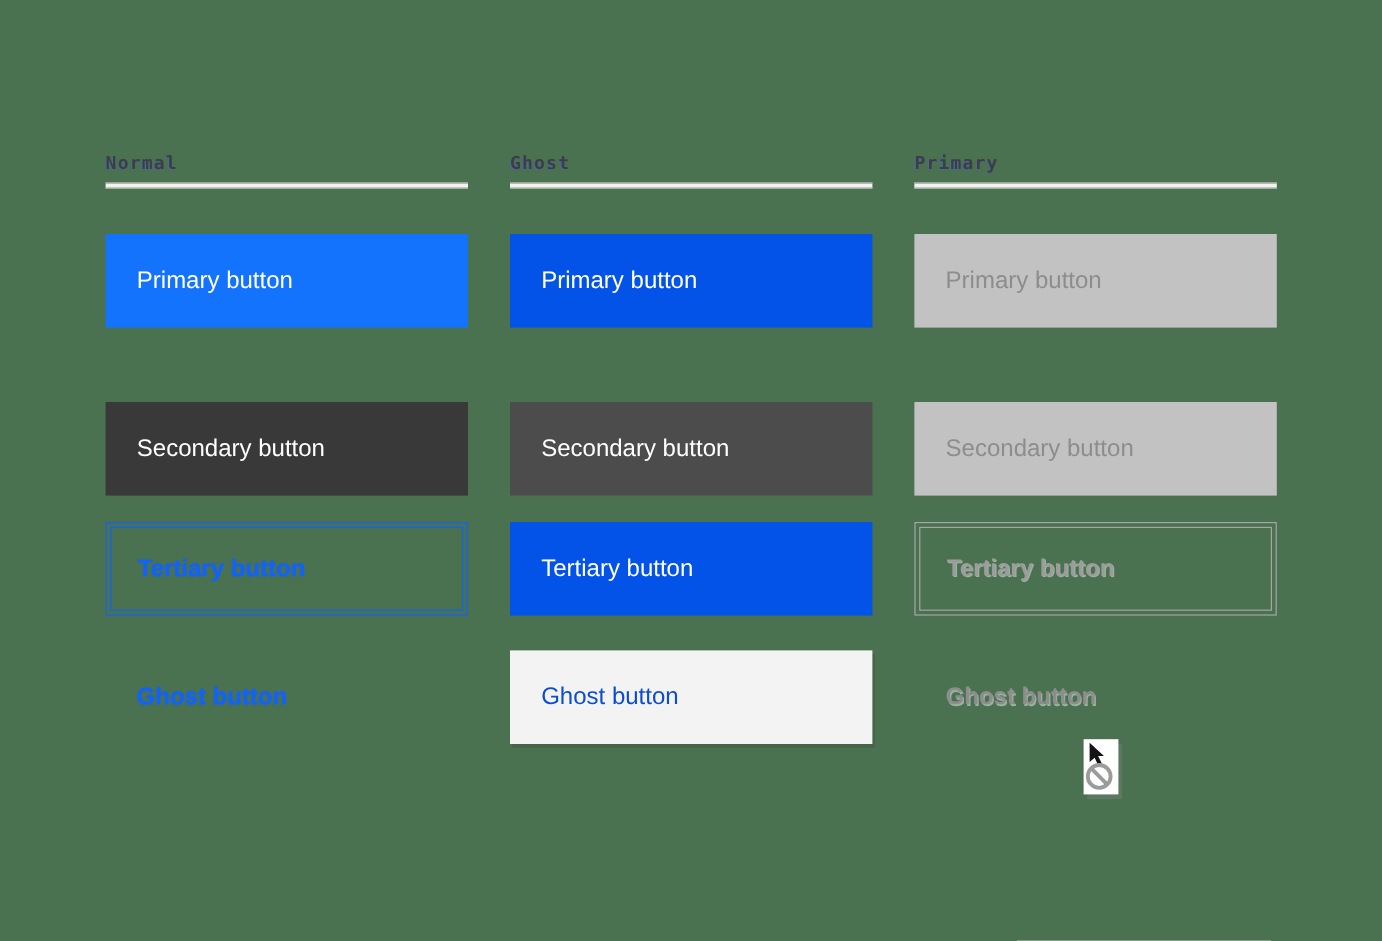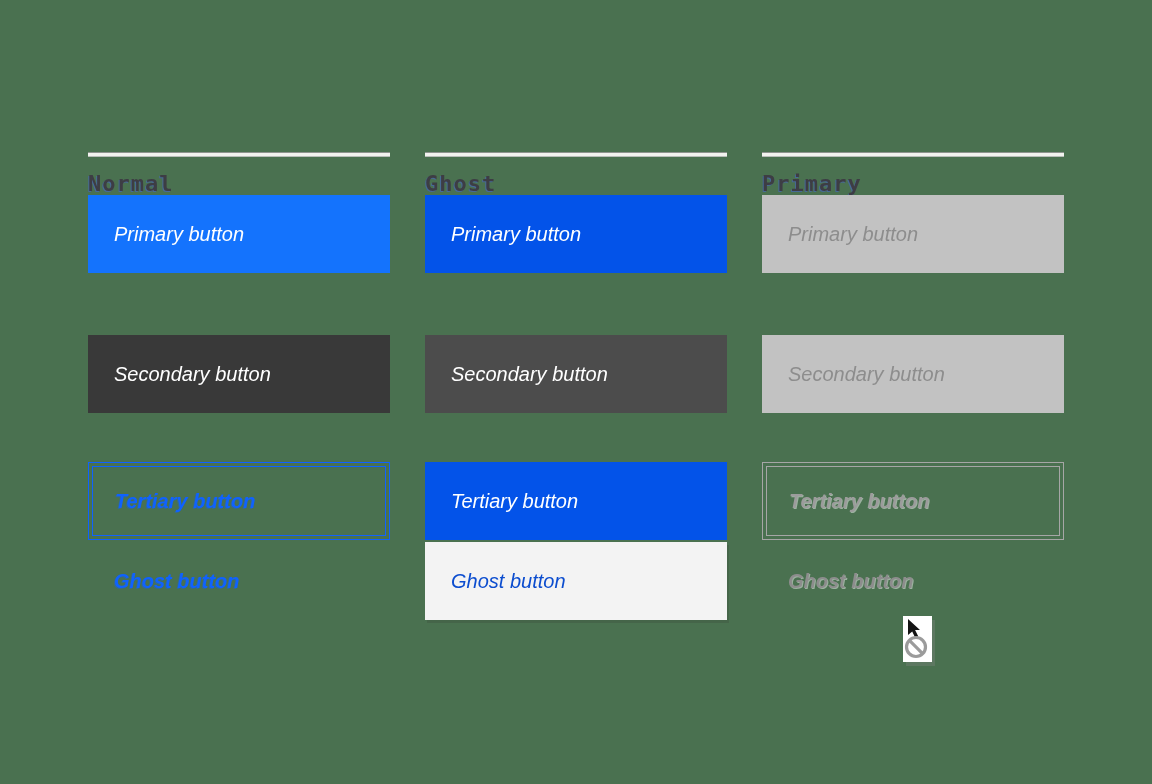--- a/index.html
+++ b/index.html
@@ -7,43 +7,42 @@
   .stage{
     position:relative;
     width:1152px;height:784px;
     background:var(--background);
     overflow:hidden;
   }
   .col{position:absolute;top:127px;width:302px;}
   .col-header{
     position:absolute;top:0;left:0;height:22px;
     font-family:"DejaVu Sans Mono","Liberation Mono",monospace;
-    font-weight:700;font-size:22px;letter-spacing:1px;
+    font-weight:700;font-size:15px;letter-spacing:1px;
     color:var(--header-text);
     text-shadow:-1px 1px 0 rgba(70,100,210,0.55);
     white-space:nowrap;
-    margin-top:44px;
   }
   .rule{
     position:absolute;top:25px;left:0;right:0;height:3px;
     background:#f2f3ef;
     border-top:1px solid #8f948f;
     border-bottom:1px solid #b9beb9;
   }
   .btn{
     position:absolute;left:0;width:302px;height:78px;
     display:flex;align-items:center;
     box-sizing:border-box;
     padding:0 16px 0 26px;
     font-family:"Liberation Sans",sans-serif;
     font-size:20px;font-weight:400;
     text-align:left;border:none;background:transparent;
-    cursor:pointer;white-space:nowrap;font-style:italic;
+    cursor:pointer;white-space:nowrap;
   }
-  .r1{top:68px}.r2{top:208px}.r3{top:335px}.r4{top:415px}
+  .r1{top:68px}.r2{top:208px}.r3{top:308px}.r4{top:415px}
 
   .primary-normal{background:var(--primary);color:#fff;}
   .primary-hover{background:var(--primary-hover);color:#fff;}
   .secondary-normal{background:var(--secondary);color:#fff;}
   .secondary-hover{background:var(--secondary-hover);color:#fff;}
   .tertiary-normal{
     color:var(--blue);
     border:1px solid var(--blue);
     outline:1px solid var(--blue);outline-offset:-5px;
     font-weight:700;text-shadow:-1px 1px 0 rgba(15,98,254,0.35);

